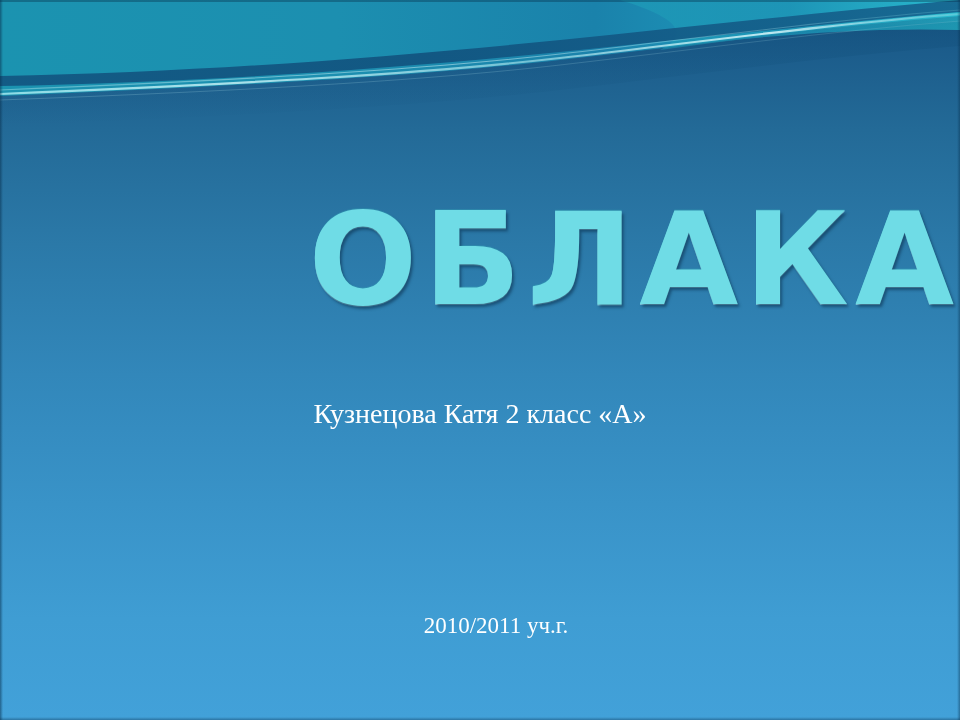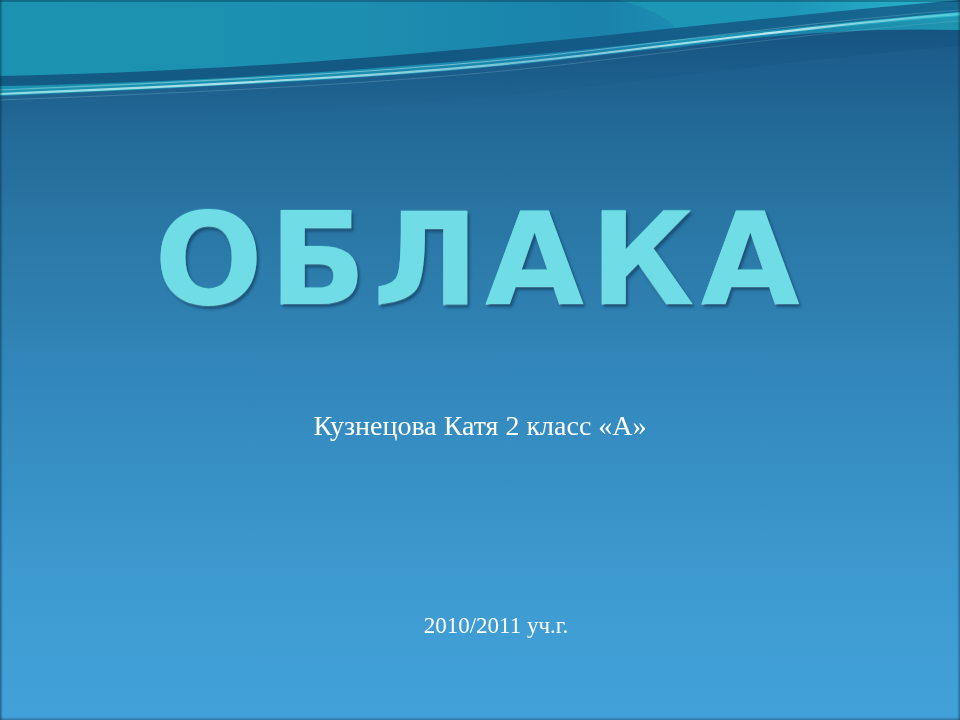--- a/index.html
+++ b/index.html
@@ -48,39 +48,39 @@
             background: linear-gradient(to top,  rgba(8,48,78,.40), rgba(8,48,78,0)); }
   .edge-t { left: 0;  top: 0;    width: 960px; height: 2px;
             background: rgba(6,40,66,.35); }
 
   
   #title {
     position: absolute;
     left: 0;
     top: 196px;
     width: 960px;
-    text-align: center;
+    text-align: right;
     font-family: "DejaVu Sans", "Liberation Sans", sans-serif;
     font-weight: bold;
     font-size: 128px;
     line-height: 1.0;
     letter-spacing: 6px;
     color: #6fdce6;
     text-shadow:
         2px 3px 3px rgba(10,46,74,.55),
         0 1px 0 rgba(190,248,252,.55),
         0 -1px 0 rgba(52,168,182,.35);
     white-space: nowrap;
   }
 
   
   #subtitle {
     position: absolute;
     left: 0;
-    top: 400px;
+    top: 388px;
     width: 960px;
     text-align: center;
     color: #ffffff;
     font-size: 28px;
     line-height: 51px;
     white-space: nowrap;
   }
   #subtitle .ln { display: block; }
 
   

